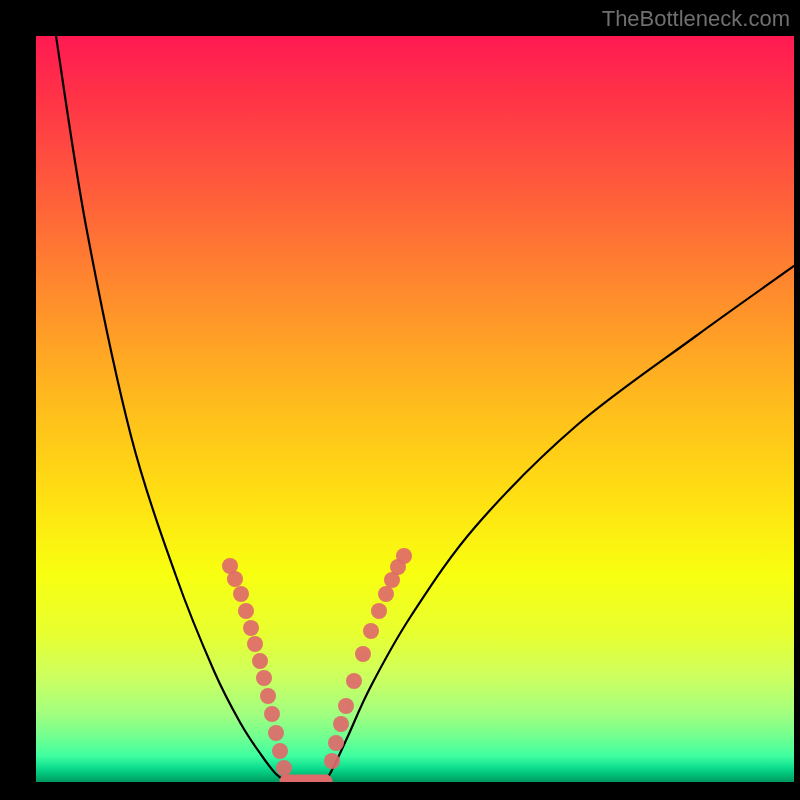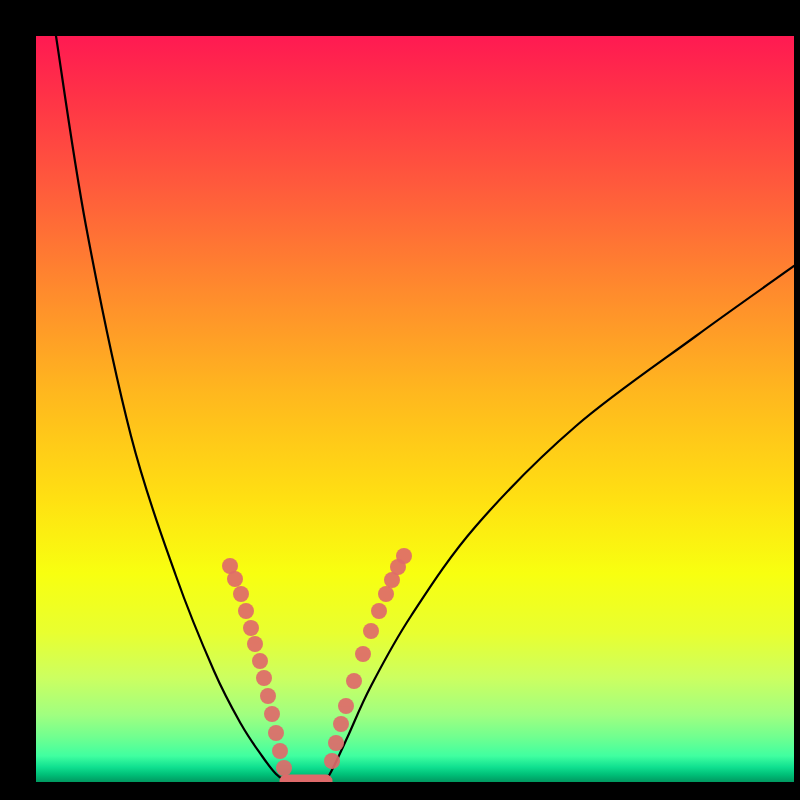--- a/index.html
+++ b/index.html
@@ -82,20 +82,21 @@
   }
   .dot {
     fill: #de6a6a;
     opacity: 0.92;
   }
 </style>
 </head>
 <body>
 
 <div class="frame">
+  <div class="watermark">TheBottleneck.com</div>
 
   <div class="plot-area">
     <div class="gradient-bg"></div>
 
     <svg class="curves" viewBox="0 0 758 746" preserveAspectRatio="none">
       <path id="left-curve" class="curve" d="M 20 0 C 25 31.666666666666668, 37.5 123.33333333333333, 50 190 C 62.5 256.6666666666667, 80 341.6666666666667, 95 400 C 110 458.3333333333333, 126.16666666666667 500.8333333333333, 140 540 C 153.83333333333334 579.1666666666666, 167.16666666666666 610.3333333333334, 178 635 C 188.83333333333334 659.6666666666666, 197 673.8333333333334, 205 688 C 213 702.1666666666666, 220.16666666666666 711.6666666666666, 226 720 C 231.83333333333334 728.3333333333334, 236 733.8333333333334, 240 738 C 244 742.1666666666666, 248.33333333333334 743.8333333333334, 250 745"></path>
       <path id="right-curve" class="curve" d="M 290 745 C 291.3333333333333 742.5, 294.3333333333333 737.5, 298 730 C 301.6666666666667 722.5, 305.8333333333333 713.3333333333334, 312 700 C 318.1666666666667 686.6666666666666, 324.5 670, 335 650 C 345.5 630, 357.5 606.6666666666666, 375 580 C 392.5 553.3333333333334, 412.5 521.6666666666666, 440 490 C 467.5 458.3333333333333, 503.3333333333333 421.6666666666667, 540 390 C 576.6666666666666 358.3333333333333, 623.6666666666666 326.6666666666667, 660 300 C 696.3333333333334 273.3333333333333, 741.6666666666666 241.66666666666666, 758 230"></path>
       <path id="bottom-flat" class="flat" d="M 250 745 L 290 745"></path>
       <g id="dots-left">
           <circle cx="194" cy="530" r="8" class="dot"></circle>

